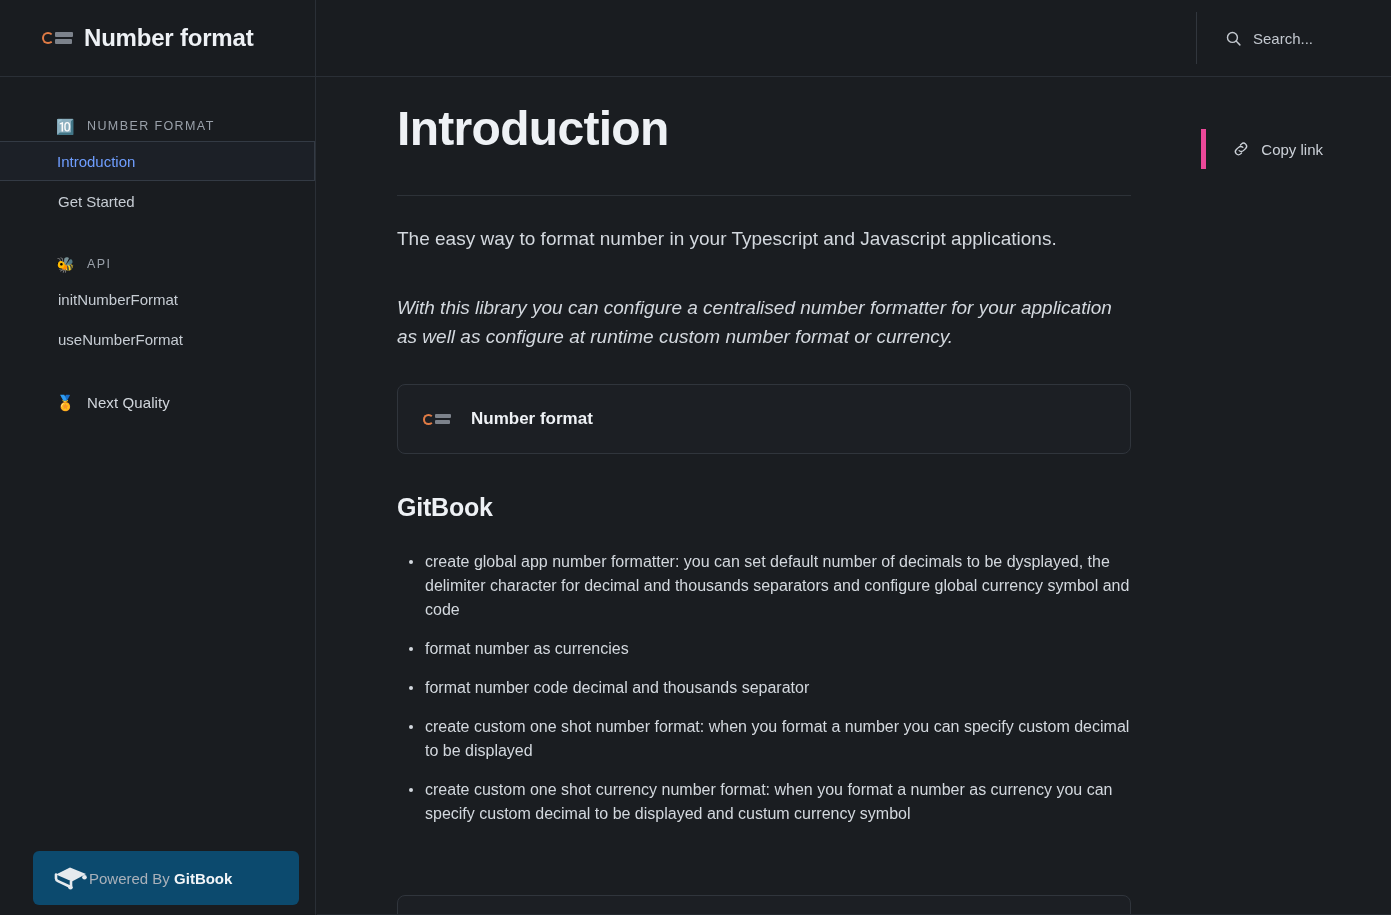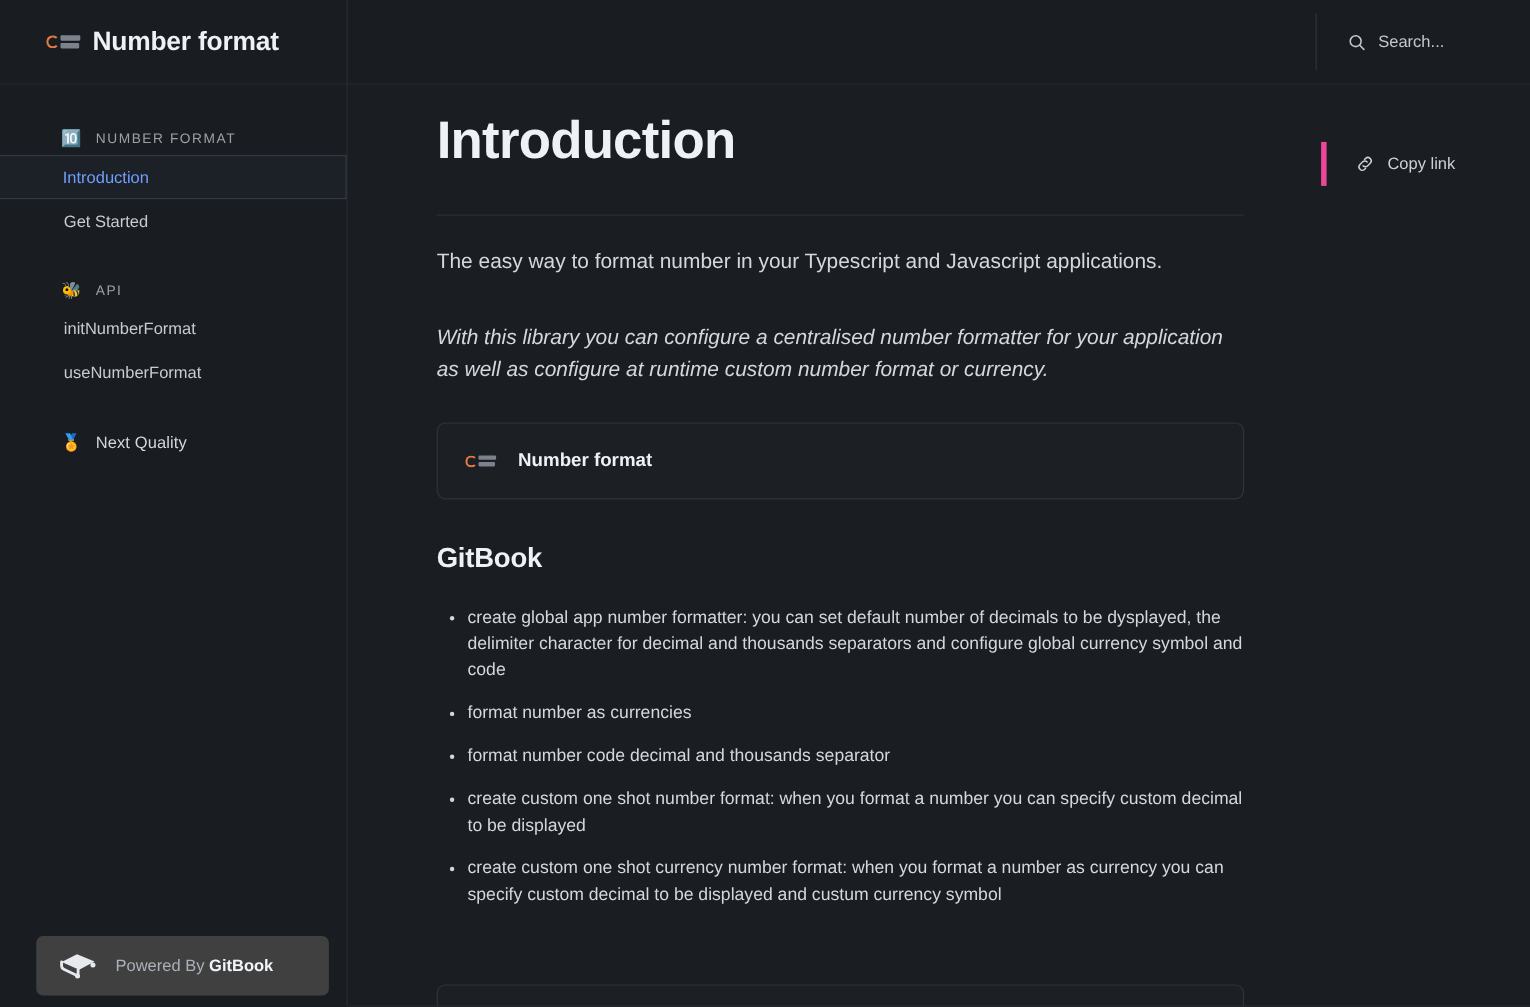--- a/index.html
+++ b/index.html
@@ -138,26 +138,25 @@
   }
   .nav-gap { height: 28px; }
 
   
   .gitbook {
     position: absolute;
     left: 33px;
     bottom: 10px;
     width: 266px;
     height: 54px;
-    background: #404040;
+    background: #0c4a6e;
     border-radius: 6px;
     display: flex;
     align-items: center;
     padding-left: 20px;
-    gap: 16px;
     cursor: pointer;
   }
   .gitbook-text {
     font-size: 15px;
     color: #aab1ba;
   }
   .gitbook-text b { color: #f2f5f8; }
 
   
   .main {

